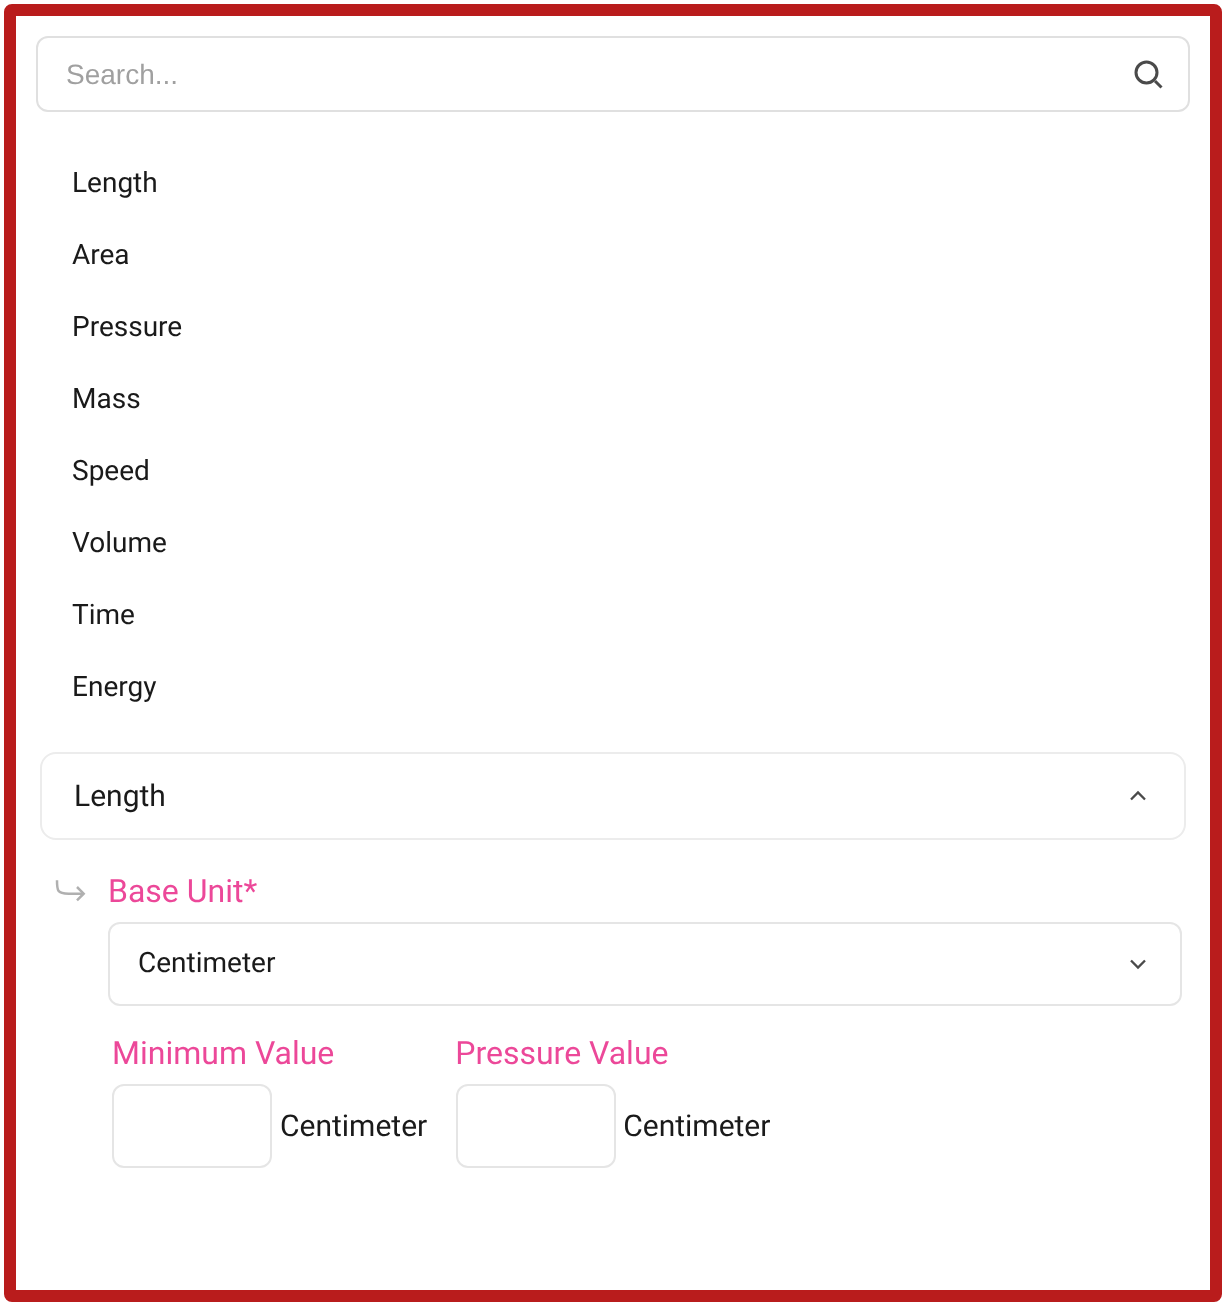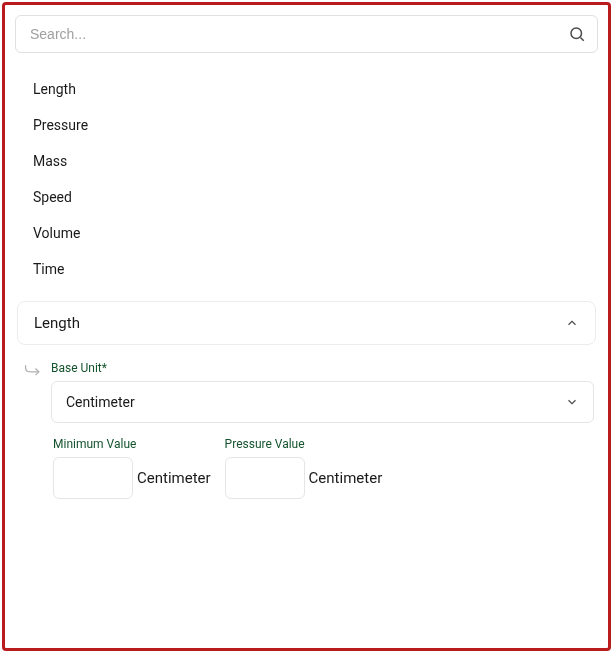--- a/index.html
+++ b/index.html
@@ -8,21 +8,21 @@
       padding: 0;
     }
     body {
       font-family: -apple-system, BlinkMacSystemFont, 'Segoe UI', Roboto, Helvetica, Arial, sans-serif;
       background: #fff;
       width: 615px;
       height: 655px;
       overflow: hidden;
     }
     .container {
-      border: 3px solid #b91c1c;
+      border: 6px solid #b91c1c;
       border-radius: 4px;
       width: 609px;
       height: 649px;
       margin: 2px;
       padding: 10px 10px 0 10px;
       position: relative;
     }
     .search-wrap {
       position: relative;
       width: 100%;
@@ -89,22 +89,22 @@
     .arrow-down-right {
       flex-shrink: 0;
       width: 20px;
       height: 16px;
       margin-top: 2px;
     }
     .base-unit-block {
       flex: 1;
     }
     .label-small {
-      font-size: 12px;
-      color: #14532d;
+      font-size: 16px;
+      color: #ec4899;
       margin-bottom: 6px;
     }
     .select-box {
       width: 100%;
       height: 42px;
       border: 1px solid #e5e5e5;
       border-radius: 6px;
       display: flex;
       align-items: center;
       justify-content: space-between;
@@ -151,25 +151,27 @@
   <div class="search-wrap">
     <input type="text" class="search-input" placeholder="Search..." style="">
     <svg class="search-icon" viewBox="0 0 24 24" fill="none" stroke="#4a4a4a" stroke-width="2">
       <circle cx="11" cy="11" r="7"></circle>
       <line x1="21" y1="21" x2="16.65" y2="16.65"></line>
     </svg>
   </div>
 
   <div class="category-list">
     <div class="category-item">Length</div>
+    <div class="category-item">Area</div>
     <div class="category-item">Pressure</div>
     <div class="category-item">Mass</div>
     <div class="category-item">Speed</div>
     <div class="category-item">Volume</div>
     <div class="category-item">Time</div>
+    <div class="category-item">Energy</div>
   </div>
 
   <div class="section-header">
     <span class="section-title">Length</span>
     <svg class="chevron" viewBox="0 0 24 24" fill="none" stroke="#4a4a4a" stroke-width="2">
       <polyline points="6 15 12 9 18 15"></polyline>
     </svg>
   </div>
 
   <div class="form-area">

